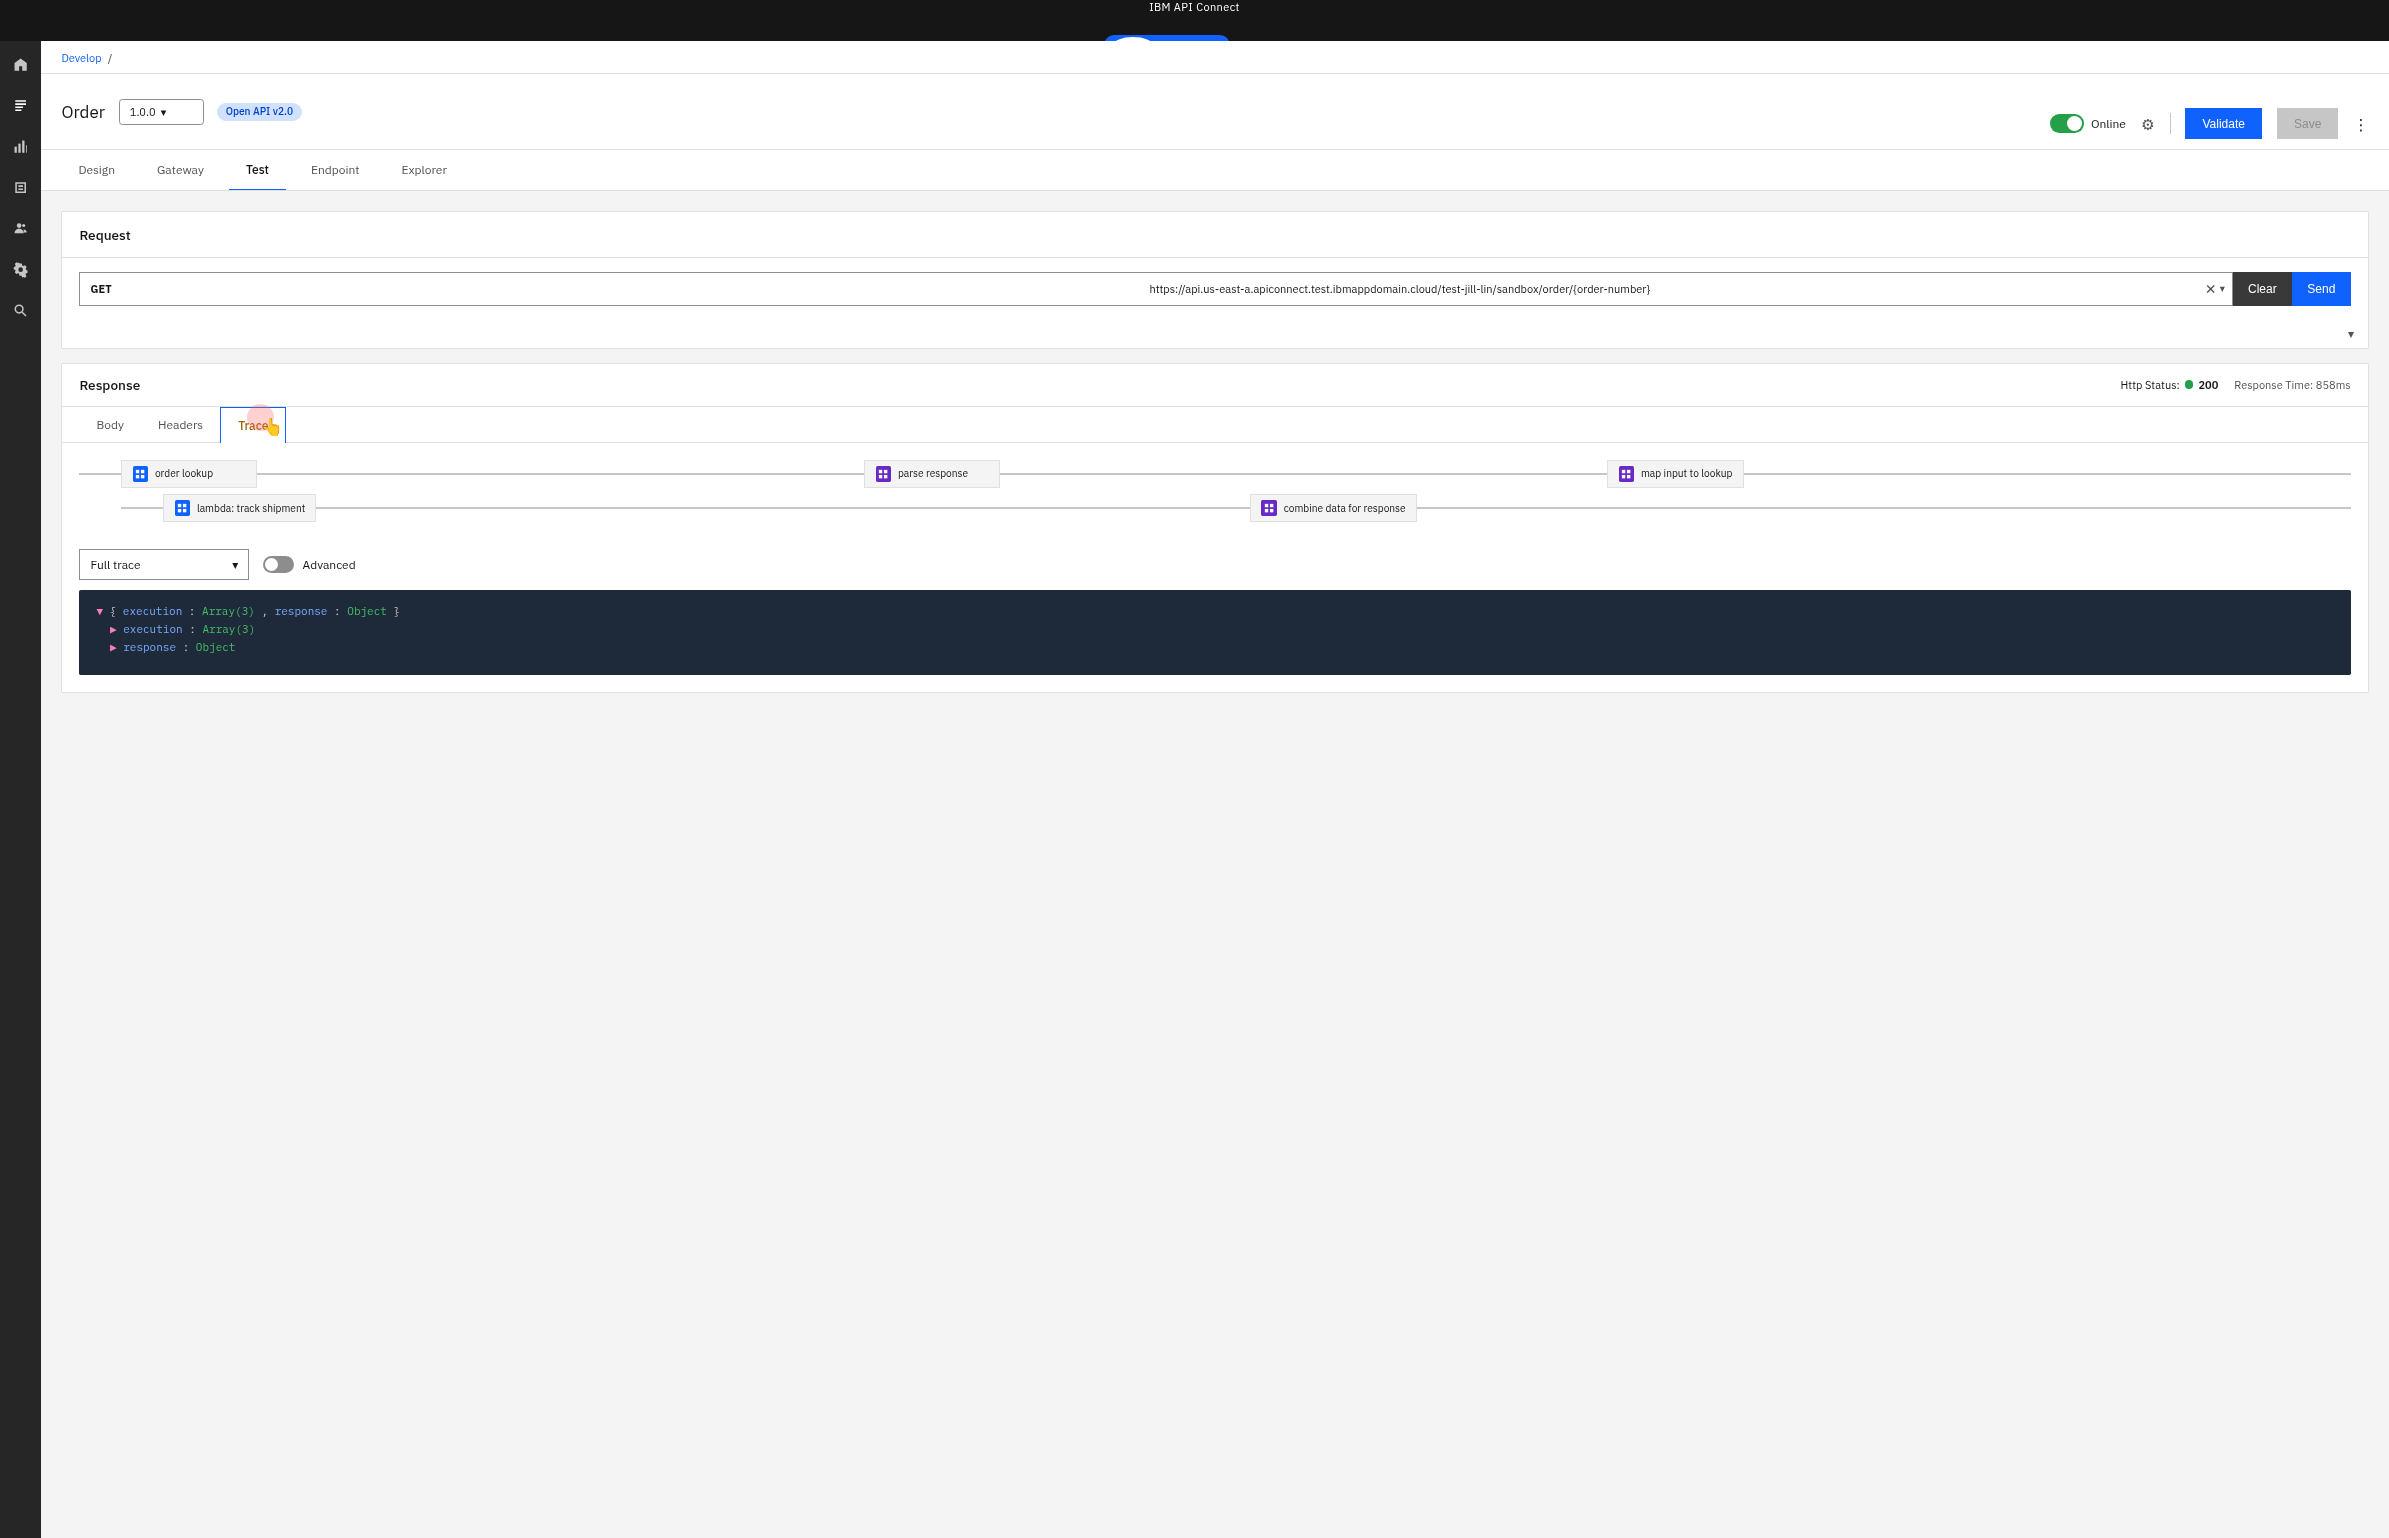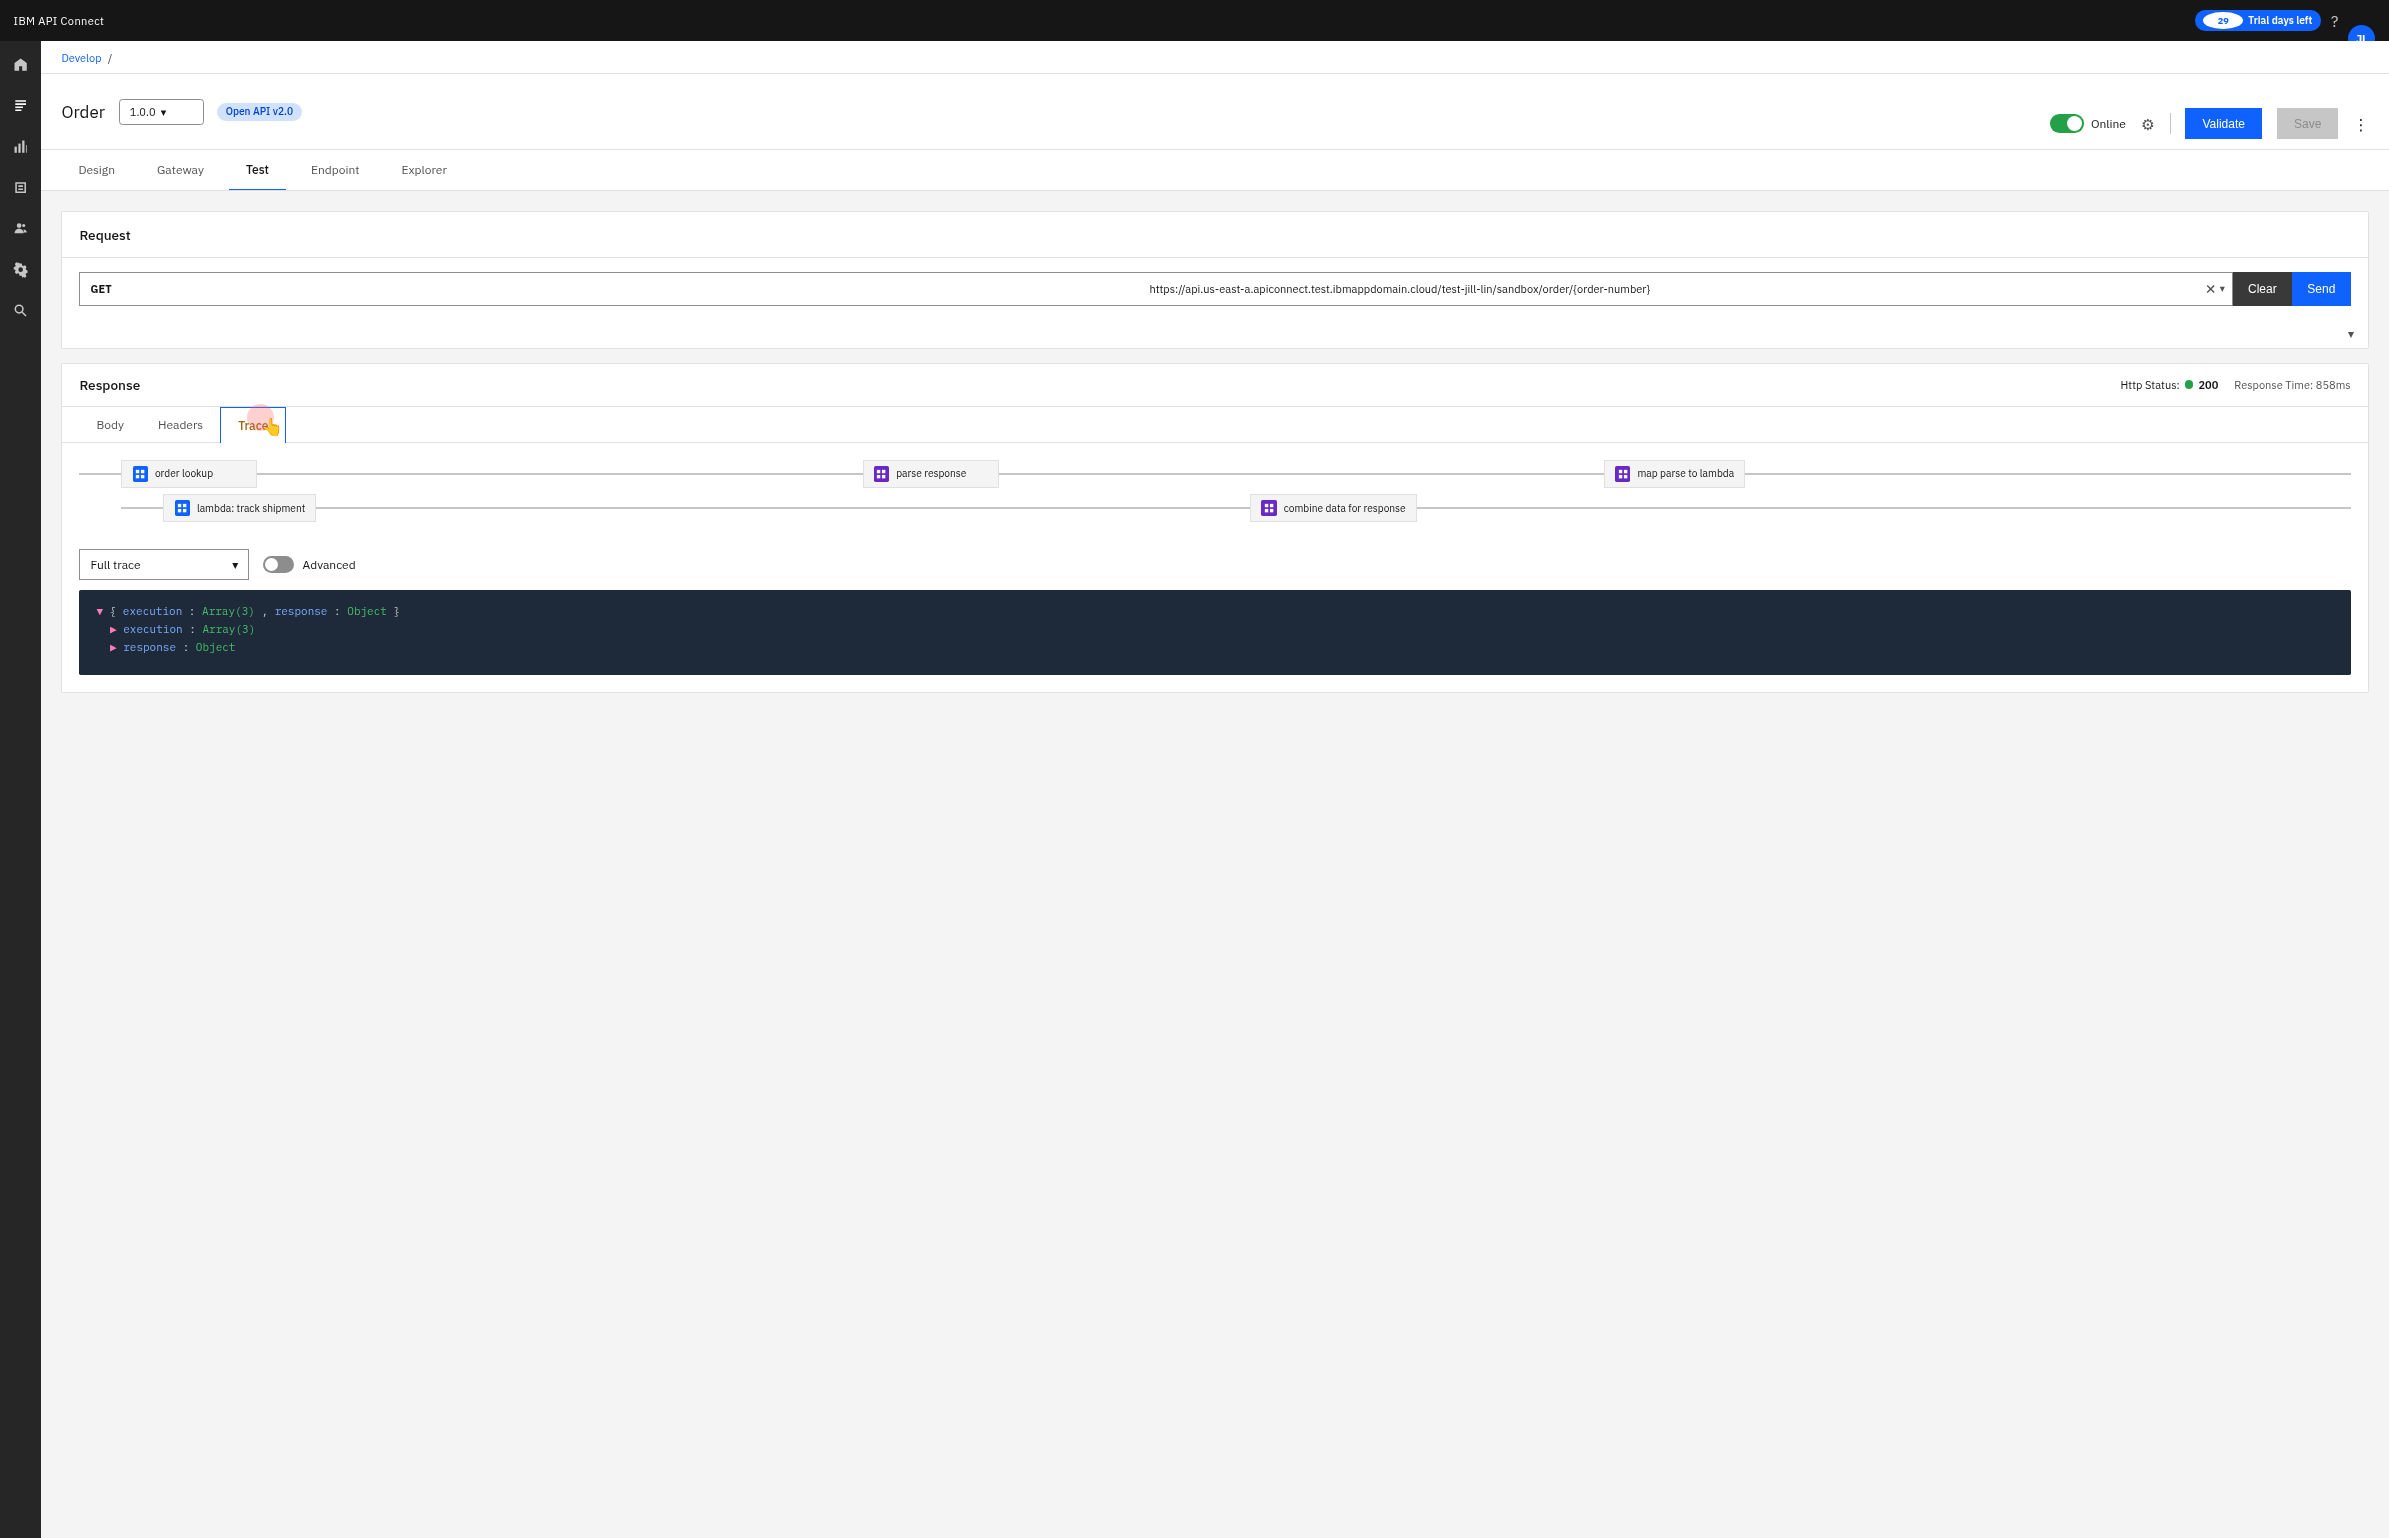--- a/index.html
+++ b/index.html
@@ -7,20 +7,21 @@
 
     
     .topnav {
       background: #161616;
       color: #fff;
       height: 41px;
       display: flex;
       align-items: center;
       padding: 0 13.6px;
       justify-content: space-between;
+      flex-direction: column;
     }
     .topnav-left { display: flex; align-items: center; gap: 6.8px; }
     .topnav-logo { font-size: 11px; color: #fff; font-weight: 400; letter-spacing: 0.4px; }
     .topnav-right { display: flex; align-items: center; gap: 10.2px; }
     .trial-badge {
       background: #0f62fe;
       color: #fff;
       border-radius: 10.2px;
       padding: 1.7px 8.5px;
       font-size: 10.2px;
@@ -577,21 +578,21 @@
             <div class="trace-line"></div>
             <div class="trace-node">
               <div class="trace-node-icon" style="background:#6929c4;">
                 <svg width="10.2" height="10.2" viewBox="0 0 12 12" fill="white">
                     <rect x="1" y="1" width="4" height="4"></rect>
                     <rect x="7" y="1" width="4" height="4"></rect>
                     <rect x="1" y="7" width="4" height="4"></rect>
                     <rect x="7" y="7" width="4" height="4"></rect>
                   </svg>
               </div>
-              <span>map parse to lambda</span>
+              <span>map input to lookup</span>
             </div>
             <div class="trace-line-end"></div>
           </div>
 
           <div class="trace-row" style="margin-left:42px;">
             <div class="trace-line-start"></div>
             <div class="trace-node">
               <div class="trace-node-icon">
                 <svg width="10.2" height="10.2" viewBox="0 0 12 12" fill="white">
                     <rect x="1" y="1" width="4" height="4"></rect>

